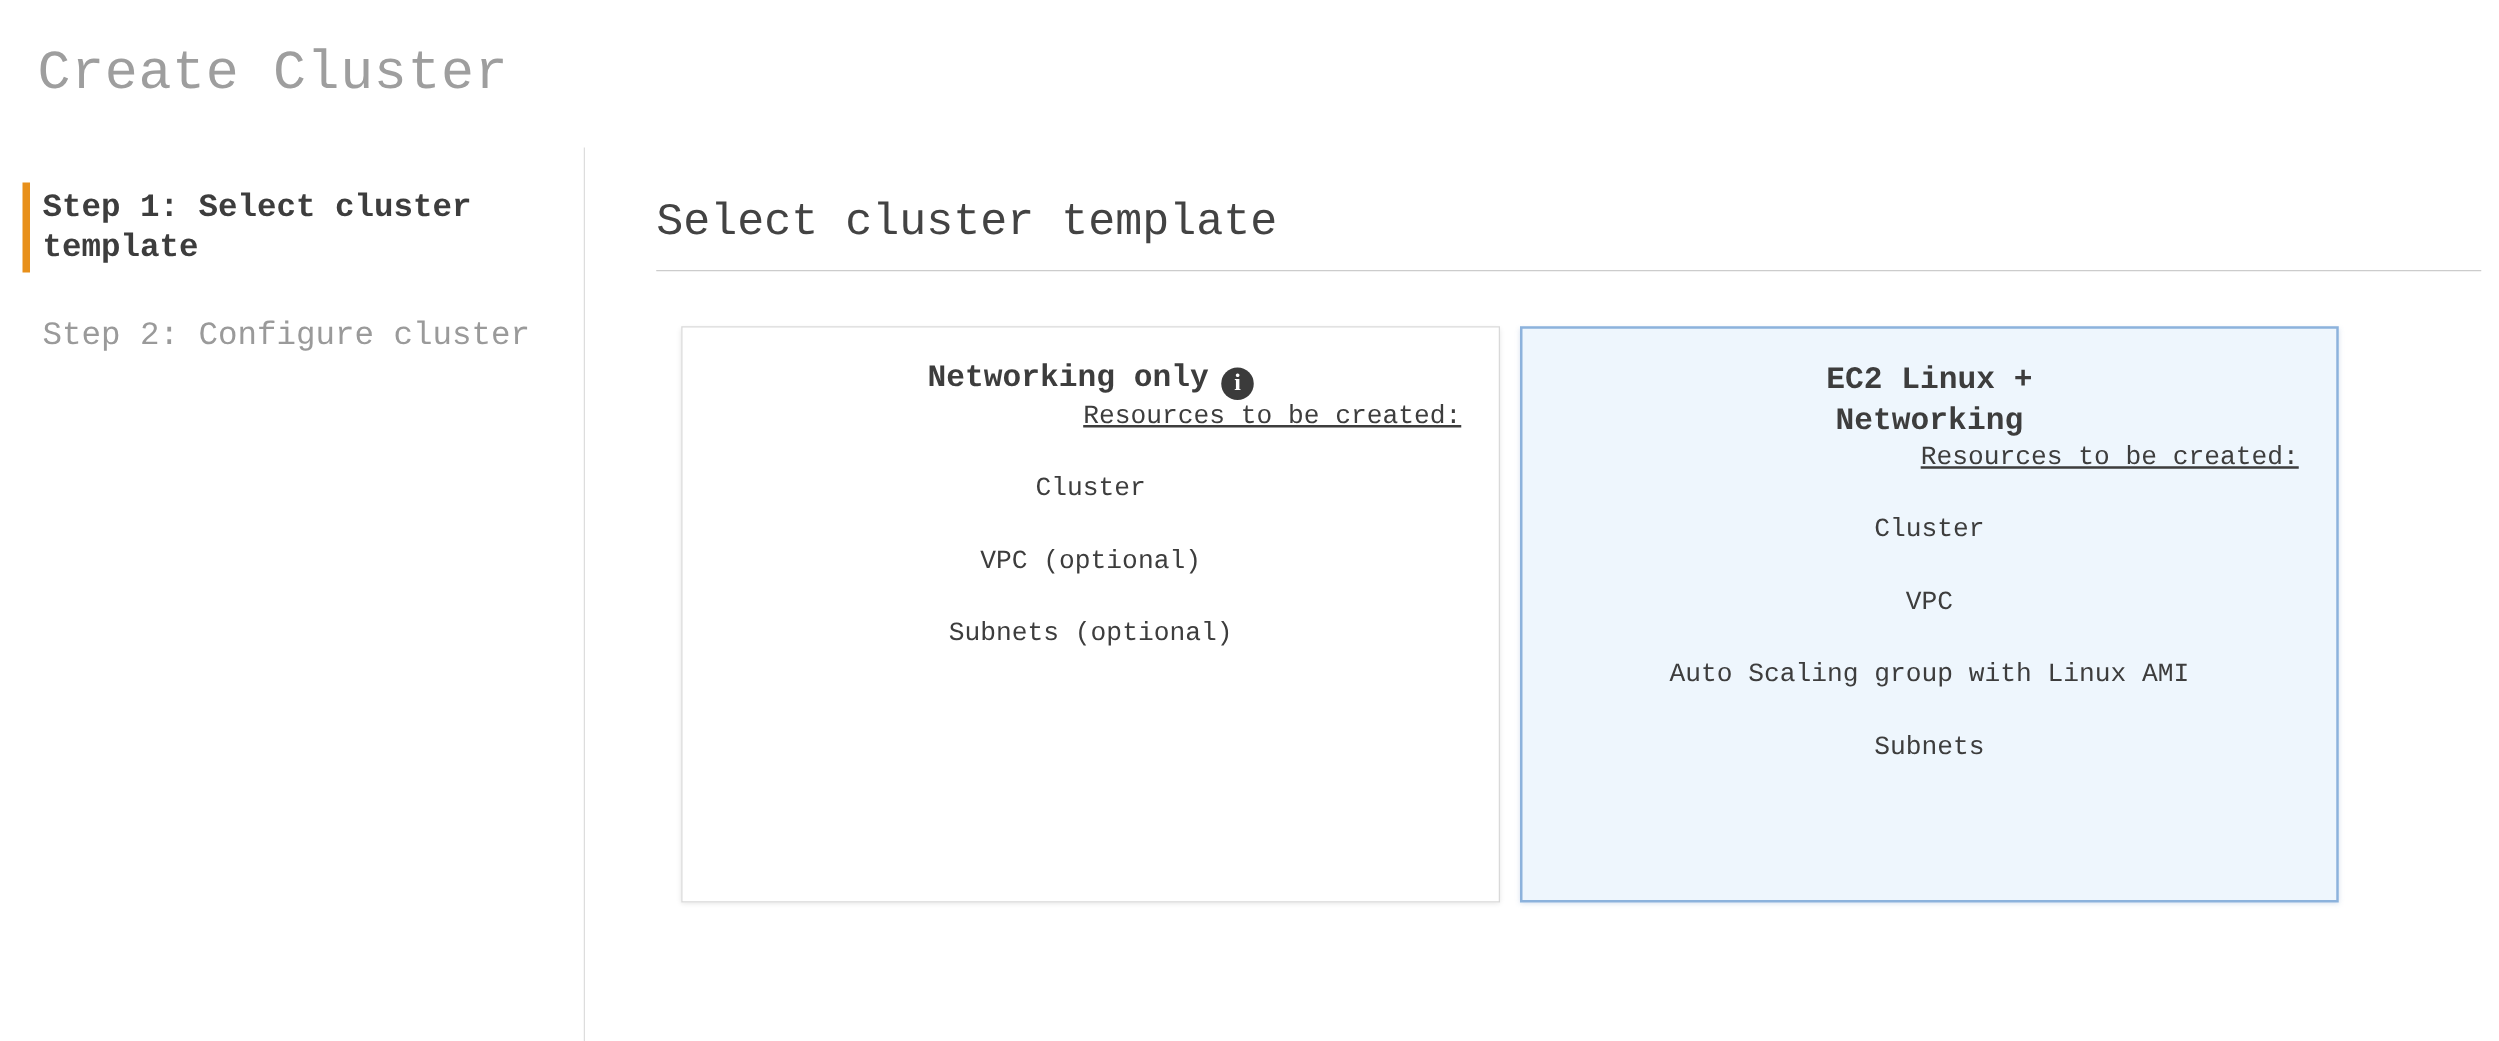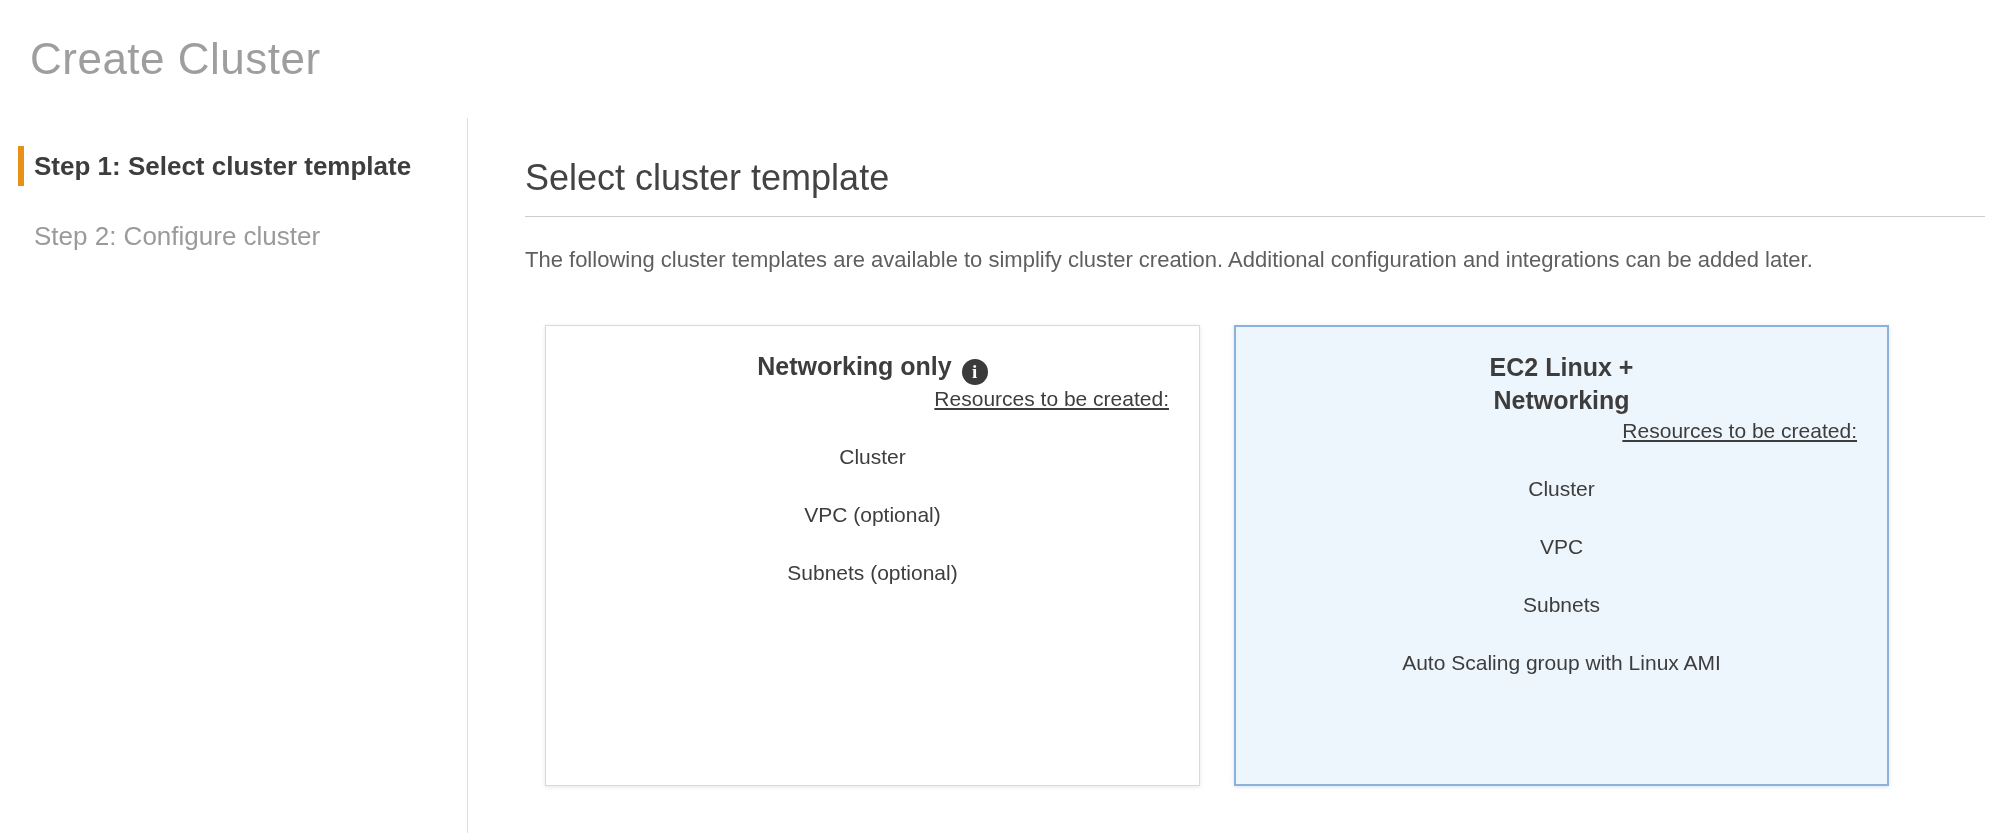--- a/index.html
+++ b/index.html
@@ -7,20 +7,21 @@
   body {
     font-family: "Liberation Sans", "DejaVu Sans", sans-serif;
     color: #3d3d3d;
   }
   .screen {
     position: relative;
     width: 1999px;
     height: 833px;
     background: #ffffff;
     overflow: hidden;
+    font-family: Liberation Mono, monospace;
   }
 
   
   .page-title {
     position: absolute;
     left: 30px;
     top: 34px;
     font-size: 44px;
     font-weight: 400;
     color: #9e9e9e;
@@ -81,21 +82,21 @@
     margin-top: 22px;
     max-width: 1450px;
     font-size: 22px;
     line-height: 42px;
     color: #5f5f5f;
   }
 
   
   .cards {
     display: flex;
-    gap: 34px;
+    gap: 16px;
     margin-top: 44px;
     margin-left: 20px;
   }
   .card {
     width: 655px;
     height: 461px;
     background: #ffffff;
     border: 1px solid #d9d9d9;
     box-shadow: 0 1px 4px rgba(0,0,0,0.10);
     text-align: center;
@@ -191,41 +192,40 @@
     <nav class="sidebar">
       <div class="step active">Step 1: Select cluster template</div>
       <div class="step">Step 2: Configure cluster</div>
     </nav>
 
     <main class="main">
 
       <h2 class="main-heading">Select cluster template</h2>
       <hr class="heading-rule">
 
-      <p class="main-desc">The following cluster templates are available to simplify cluster creation. Additional configuration and integrations can be added later.</p>
 
       <div class="cards">
 
         <div class="card">
           <div class="card-title">
             <span class="title-text">Networking only</span><span class="info-icon"></span>
           </div>
           <div class="resources-label">Resources to be created:</div>
           <div class="resource-item">Cluster</div>
           <div class="resource-item">VPC (optional)</div>
           <div class="resource-item">Subnets (optional)</div>
         </div>
 
         <div class="card selected">
           <div class="card-title">
             <span class="title-text">EC2 Linux + Networking</span>
           </div>
           <div class="resources-label">Resources to be created:</div>
           <div class="resource-item">Cluster</div>
           <div class="resource-item">VPC</div>
+          <div class="resource-item">Auto Scaling group with Linux AMI</div>
           <div class="resource-item">Subnets</div>
-          <div class="resource-item">Auto Scaling group with Linux AMI</div>
         </div>
 
       </div>
     </main>
   </div>
 </div>
 
 </body></html>

